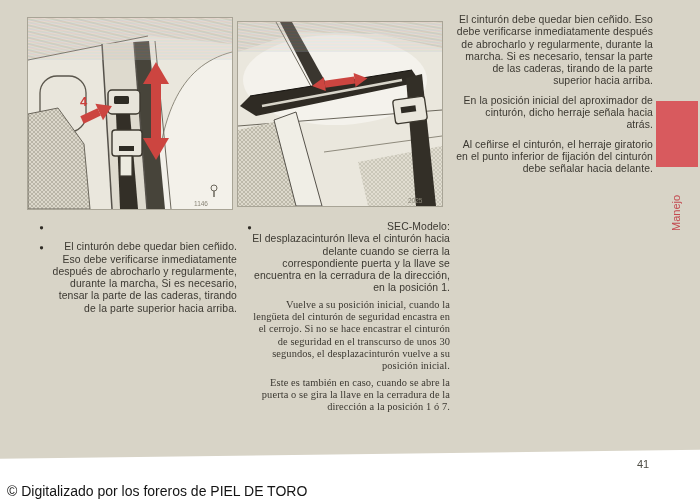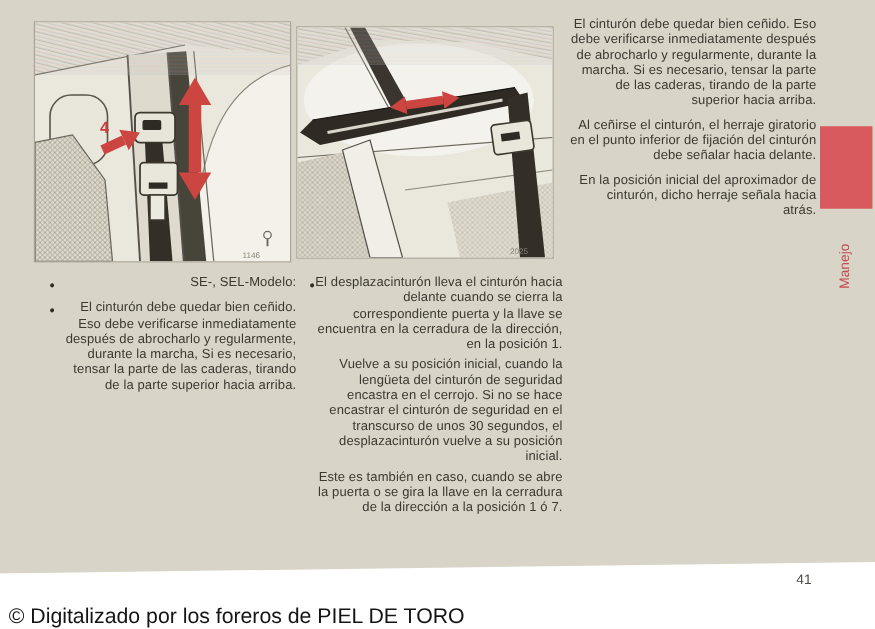--- a/index.html
+++ b/index.html
@@ -11,29 +11,29 @@
     position:absolute;left:0;top:0;width:700px;height:503px;background:#d8d4c7;
     clip-path:polygon(0 0,100% 0,100% 89.4%,0 91.2%);
   }
   .fig{position:absolute;border:1px solid #a8a496;background:#eae7dd;}
   .fig svg{display:block;}
   .col{position:absolute;font-size:10.4px;line-height:12.3px;letter-spacing:0.1px;text-align:right;}
   .item{display:flex;margin-bottom:7px;}
   .bullet{flex:0 0 15px;font-size:7.5px;line-height:12.3px;padding-top:1px;color:#2f2c26;}
   .itext{flex:1;}
   .para{margin:0;}
-  .para + .para{margin-top:4px;}
+  .para + .para{margin-top:4px;font-family:Liberation Serif, serif;}
   .rpara{margin:0 0 7px 0;}
   .tab{position:absolute;left:656px;top:101px;width:42px;height:66px;background:#d85a5e;}
   .tab-label{
     position:absolute;left:645px;top:193px;width:62px;height:14px;
     transform:rotate(-90deg);color:#c34a50;font-size:11px;line-height:14px;
   }
   .pageno{position:absolute;left:637px;top:458px;font-size:11px;color:#4d4c44;text-align:center;}
-  .credit{position:absolute;left:7px;top:483px;font-size:17px;color:#141414;}
+  .credit{position:absolute;left:7px;top:483px;font-size:14px;color:#141414;}
 </style>
 </head>
 <body>
 
 <div class="canvas">
   <div class="page"></div>
 
   <div class="fig" style="left:27px;top:17px;">
     <svg width="204" height="191" viewBox="0 0 204 191">
       <defs>
@@ -131,46 +131,46 @@
       </g>
       <rect width="204" height="30" fill="url(#f2m)" opacity="0.22"></rect>
       <text x="170" y="181" font-size="6.5" fill="#8a8678">2025</text>
     </svg>
   </div>
 
   <div class="col" style="left:29px;top:221px;width:208px;">
     <div class="item">
       <span class="bullet">●</span>
       <div class="itext">
-        <div>SE-, SEL-Modelo:</div>
       </div>
     </div>
     <div class="item">
       <span class="bullet">●</span>
       <div class="itext">
         <div>El cinturón debe quedar bien ceñido. Eso debe verificarse inmediatamente después de abrocharlo y regularmente, durante la marcha, Si es necesario, tensar la parte de las caderas, tirando de la parte superior hacia arriba.</div>
       </div>
     </div>
   </div>
 
   <div class="col" style="left:237px;top:221px;width:213px;">
     <div class="item">
       <span class="bullet">●</span>
       <div class="itext">
+        <div>SEC-Modelo:</div>
         <div class="para">El desplazacinturón lleva el cinturón hacia delante cuando se cierra la correspondiente puerta y la llave se encuentra en la cerradura de la dirección, en la posición 1.</div>
         <div class="para">Vuelve a su posición inicial, cuando la lengüeta del cinturón de seguridad encastra en el cerrojo. Si no se hace encastrar el cinturón de seguridad en el transcurso de unos 30 segundos, el desplazacinturón vuelve a su posición inicial.</div>
         <div class="para">Este es también en caso, cuando se abre la puerta o se gira la llave en la cerradura de la dirección a la posición 1 ó 7.</div>
       </div>
     </div>
   </div>
 
   <div class="col" style="left:456px;top:14px;width:197px;">
     <div class="rpara">El cinturón debe quedar bien ceñido. Eso debe verificarse inmediatamente después de abrocharlo y regularmente, durante la marcha. Si es necesario, tensar la parte de las caderas, tirando de la parte superior hacia arriba.</div>
+    <div class="rpara">En la posición inicial del aproximador de cinturón, dicho herraje señala hacia atrás.</div>
     <div class="rpara">Al ceñirse el cinturón, el herraje giratorio en el punto inferior de fijación del cinturón debe señalar hacia delante.</div>
-    <div class="rpara">En la posición inicial del aproximador de cinturón, dicho herraje señala hacia atrás.</div>
   </div>
 
   <div class="tab"></div>
   <div class="tab-label">Manejo</div>
 
   <div class="pageno">41</div>
 
   <div class="credit">© Digitalizado por los foreros de PIEL DE TORO</div>
 </div>
 

